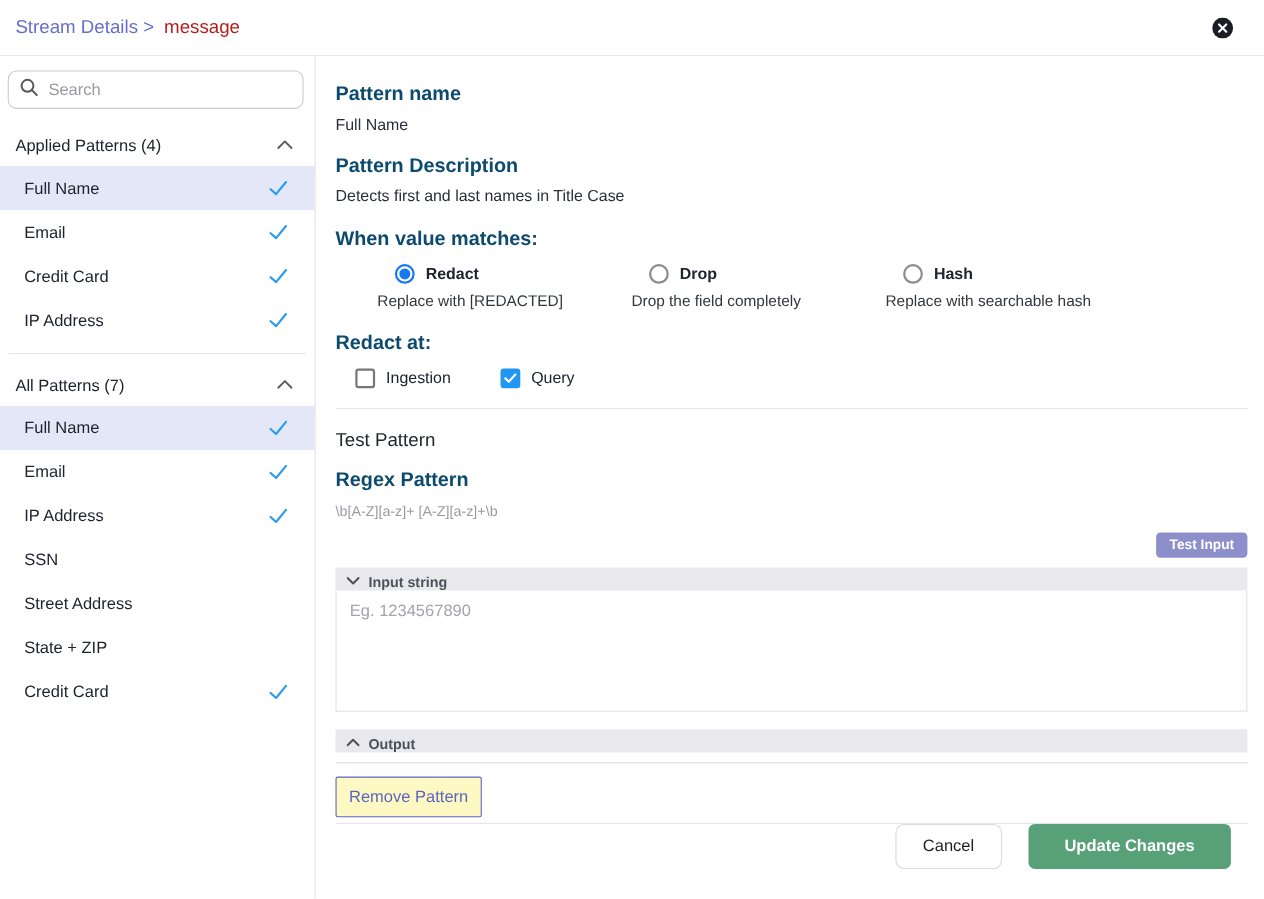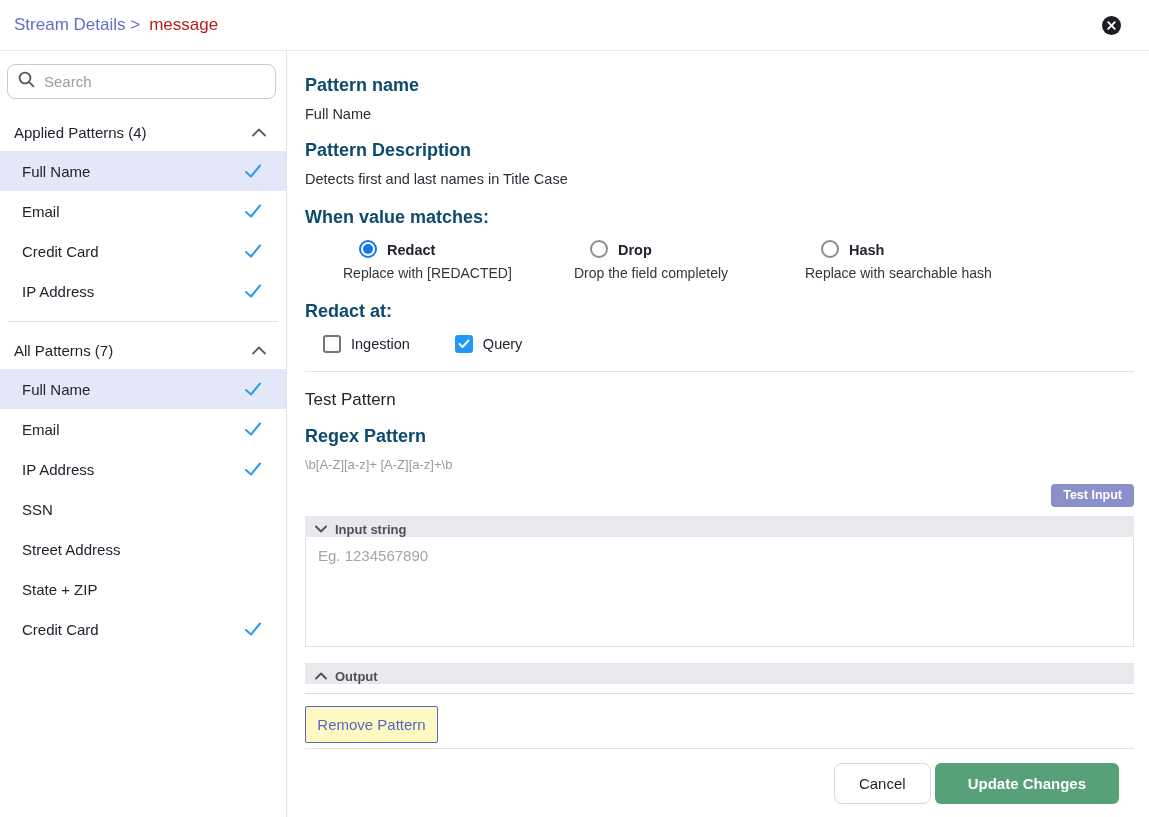--- a/index.html
+++ b/index.html
@@ -79,21 +79,21 @@
   .test-textarea::placeholder { color:#a4a4ac; }
   .output-bar { margin-top:16px; }
   .output-underline { border-top:1px solid #dcdcdf; margin-top:9px; }
 
   .remove-btn { margin-top:12px; width:133px; height:37px; background:#fef9c3;
     border:1px solid #5a65c0; color:#5a65c0; font-size:15px; cursor:pointer;
     border-radius:2px; font-family:"Liberation Sans", sans-serif; align-self:flex-start; }
 
   
   .footer { margin-top:auto; border-top:1px solid #e4e4e7; height:69px; display:flex;
-    align-items:center; justify-content:flex-end; gap:4px; padding-right:15px; }
+    align-items:flex-start; justify-content:flex-end; gap:24px; padding-right:15px; }
   .cancel-btn { background:#fff; border:1px solid #d9d9dc; border-radius:8px;
     height:41px; padding:0 24px; font-size:15px; color:#1d1f27; cursor:pointer;
     font-family:"Liberation Sans", sans-serif; }
   .update-btn { background:#57a078; border:none; border-radius:6px; height:41px;
     padding:0 33px; font-size:15px; font-weight:bold; color:#fff; cursor:pointer;
     font-family:"Liberation Sans", sans-serif; }
 </style>
 </head>
 <body>
 

